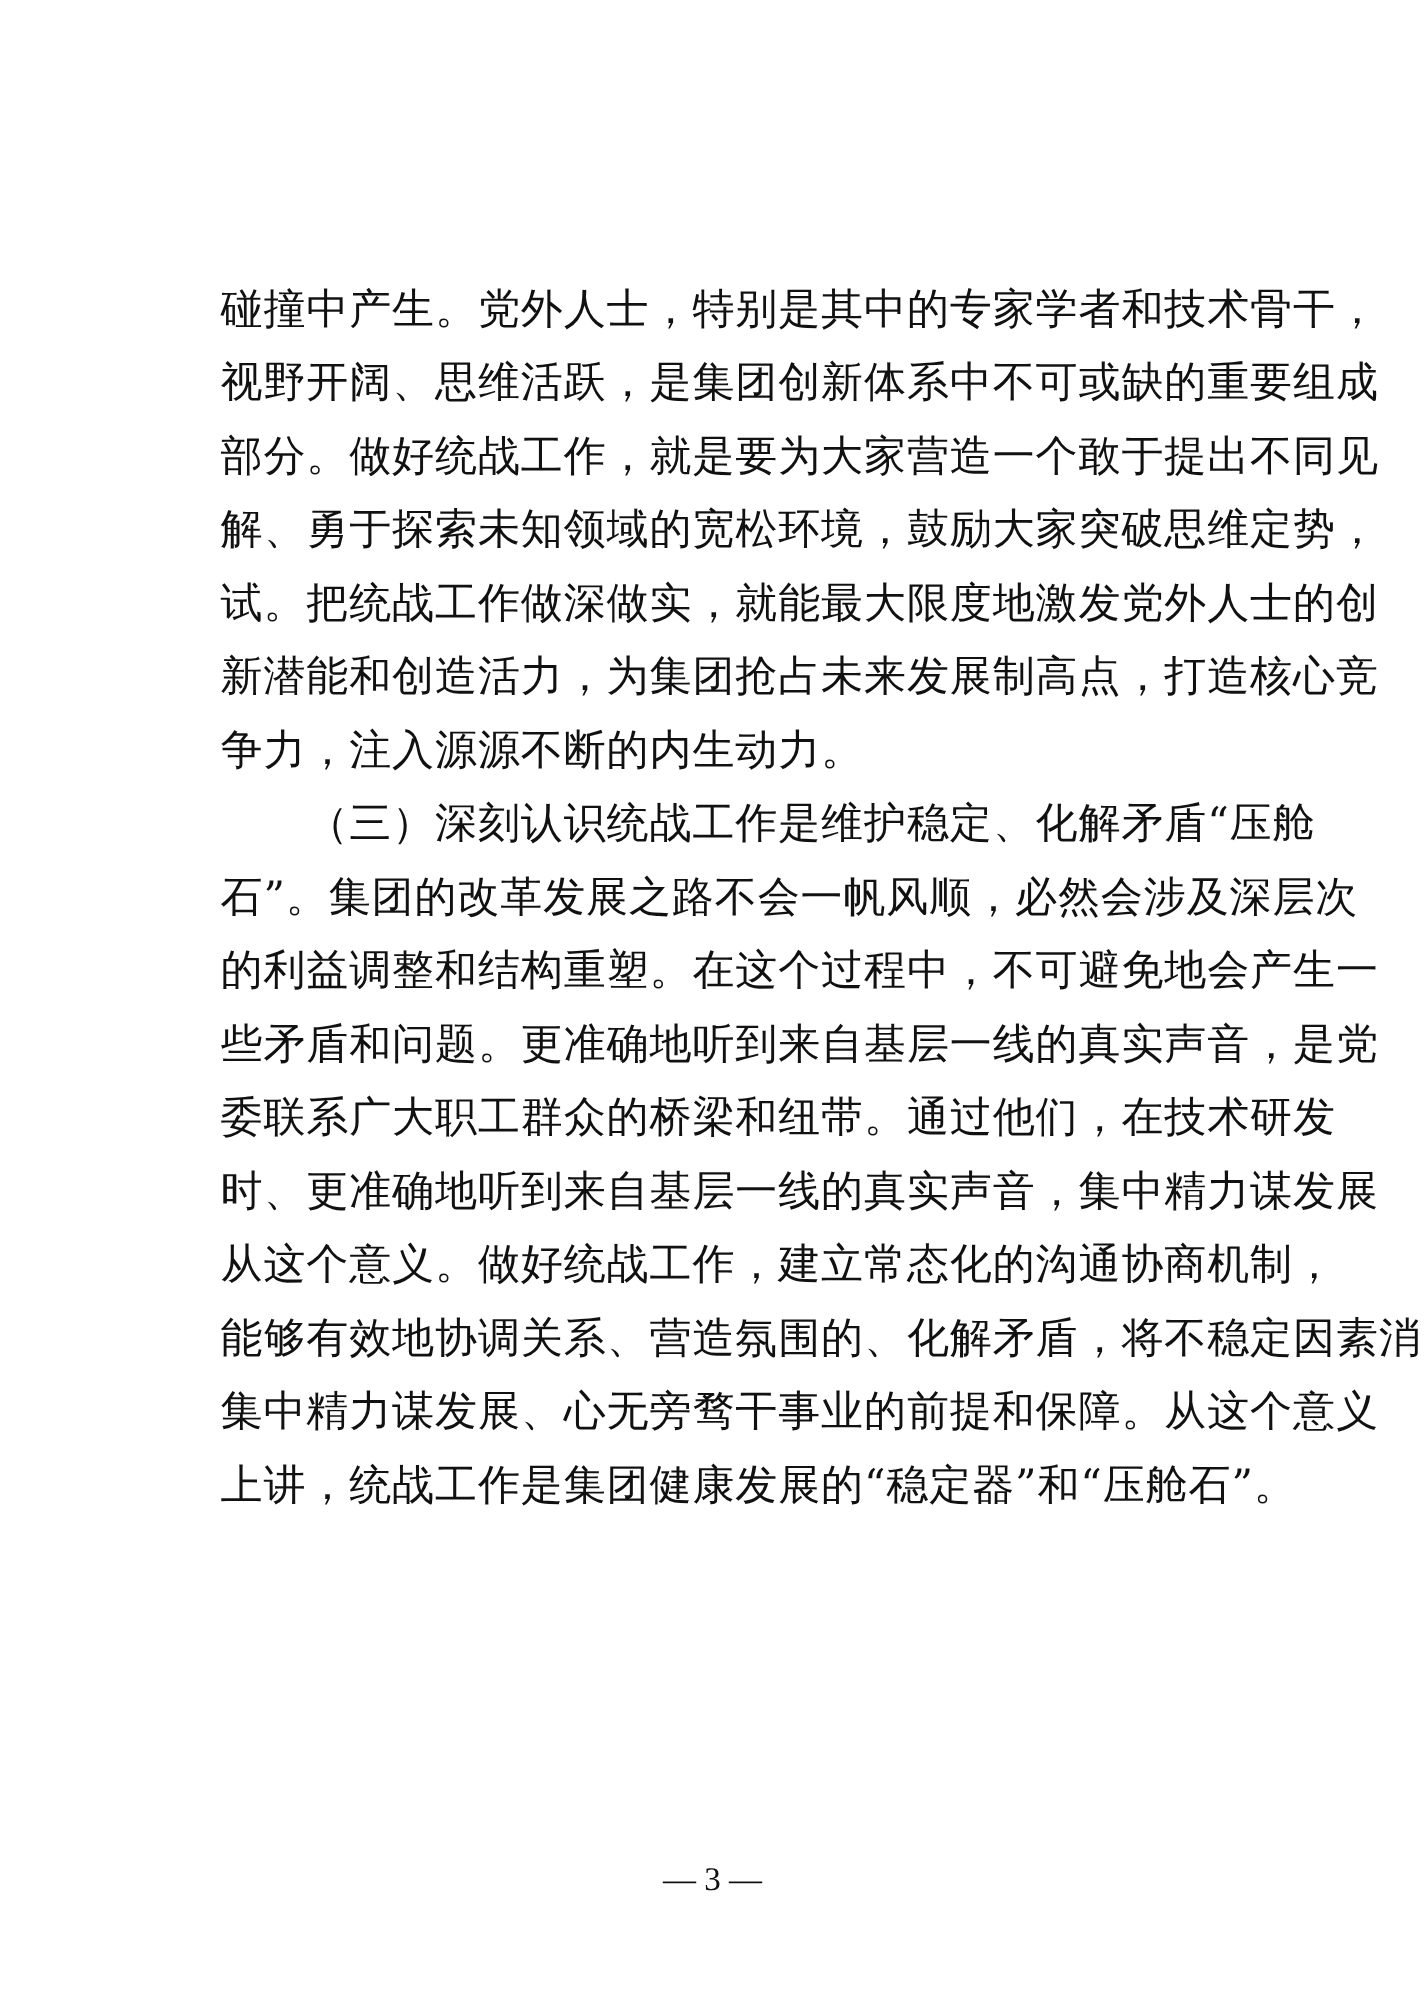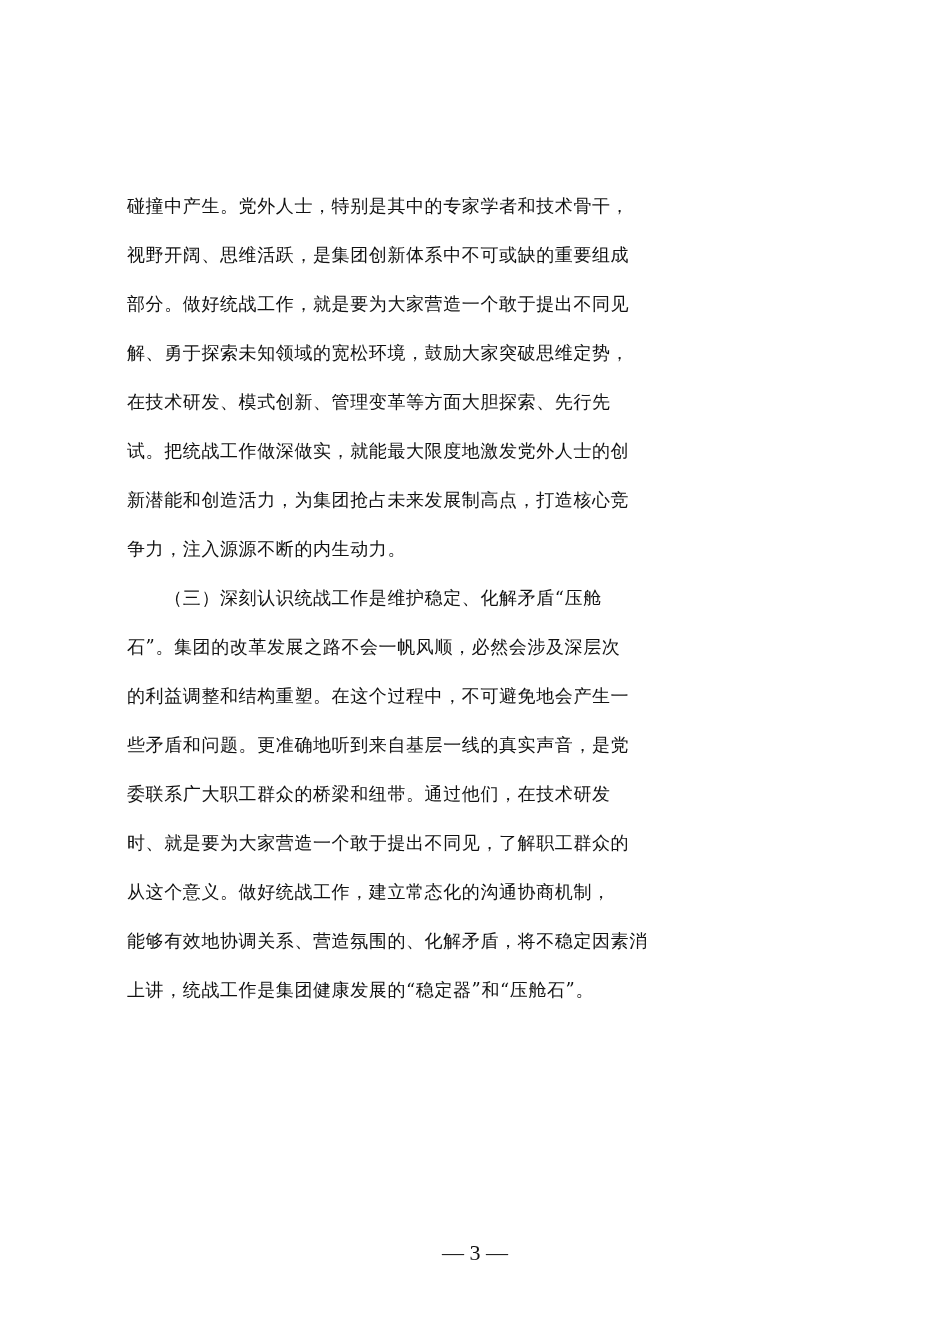--- a/index.html
+++ b/index.html
@@ -8,52 +8,53 @@
     .text-block {
       position: absolute;
       left: 127px;
       top: 181px;
       width: 700px;
     }
     .line {
       height: 49px;
       line-height: 49px;
       font-family: "DejaVu Serif", "Liberation Serif", serif;
-      font-size: 18px;
+      font-size: 28px;
       color: #111;
       white-space: nowrap;
       letter-spacing: 0.6px;
+      margin-left: 20px;
     }
     .page-number {
       position: absolute;
       left: 0; width: 950px;
       top: 1240px;
       text-align: center;
       font-family: "Liberation Serif", "DejaVu Serif", serif;
       font-size: 22px;
       color: #111;
     }
   </style>
 </head>
 <body>
 
 <div class="page">
   <div class="text-block">
     <div class="line">碰撞中产生。党外人士，特别是其中的专家学者和技术骨干，</div>
     <div class="line">视野开阔、思维活跃，是集团创新体系中不可或缺的重要组成</div>
     <div class="line">部分。做好统战工作，就是要为大家营造一个敢于提出不同见</div>
     <div class="line">解、勇于探索未知领域的宽松环境，鼓励大家突破思维定势，</div>
-    <div class="line">在技术研发、模式创新、管理变革等方面大胆探索、先行先</div>
     <div class="line">试。把统战工作做深做实，就能最大限度地激发党外人士的创</div>
     <div class="line">新潜能和创造活力，为集团抢占未来发展制高点，打造核心竞</div>
     <div class="line">争力，注入源源不断的内生动力。</div>
     <div class="line">　　（三）深刻认识统战工作是维护稳定、化解矛盾“压舱</div>
     <div class="line">石”。集团的改革发展之路不会一帆风顺，必然会涉及深层次</div>
     <div class="line">的利益调整和结构重塑。在这个过程中，不可避免地会产生一</div>
     <div class="line">些矛盾和问题。更准确地听到来自基层一线的真实声音，是党</div>
     <div class="line">委联系广大职工群众的桥梁和纽带。通过他们，在技术研发</div>
-    <div class="line">时、就是要为大家营造一个敢于提出不同见，了解职工群众的</div>
+    <div class="line">时、更准确地听到来自基层一线的真实声音，集中精力谋发展</div>
     <div class="line">从这个意义。做好统战工作，建立常态化的沟通协商机制，</div>
     <div class="line">能够有效地协调关系、营造氛围的、化解矛盾，将不稳定因素消</div>
+    <div class="line">集中精力谋发展、心无旁骛干事业的前提和保障。从这个意义</div>
     <div class="line">上讲，统战工作是集团健康发展的“稳定器”和“压舱石”。</div>
   </div>
   <div class="page-number">— 3 —</div>
 </div>
 
 </body></html>

